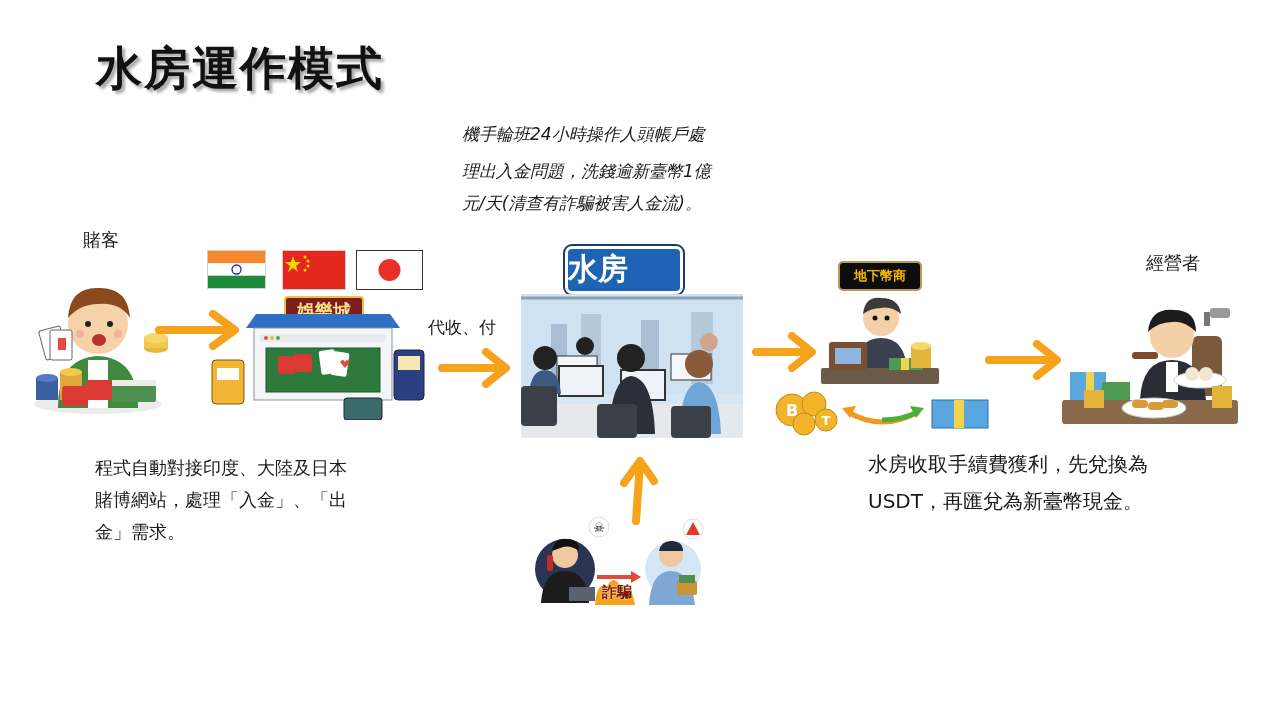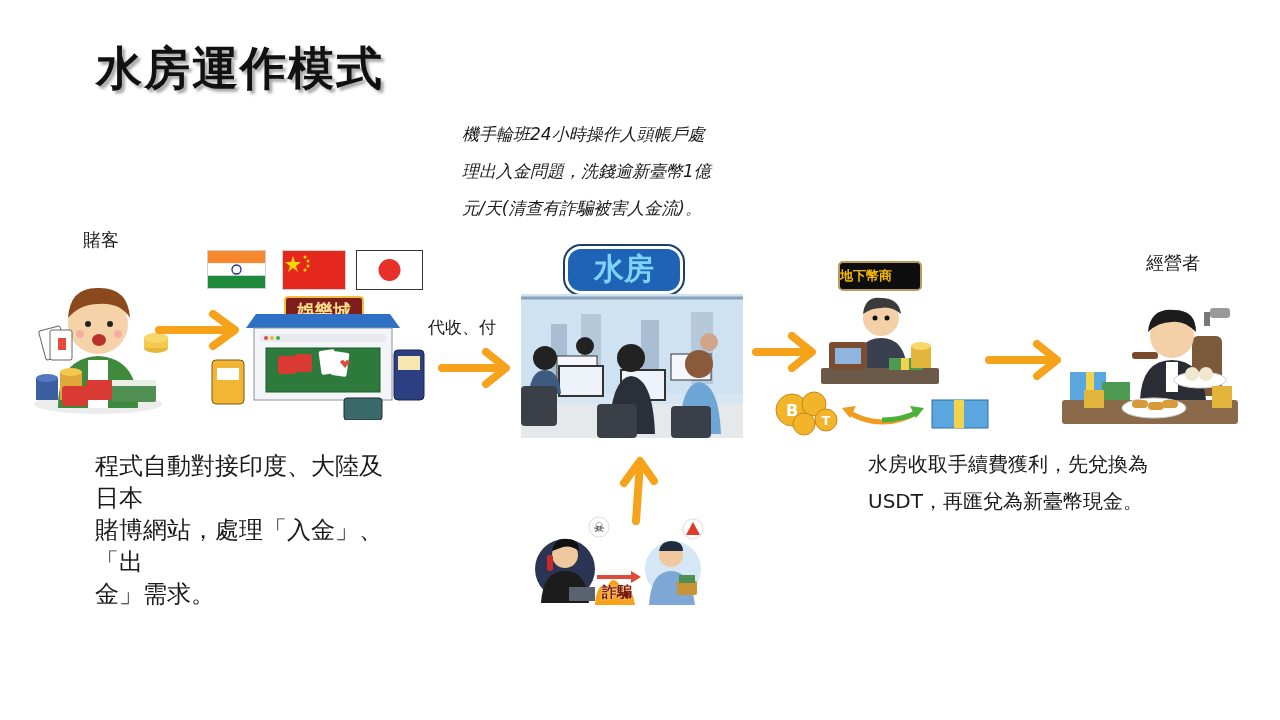--- a/index.html
+++ b/index.html
@@ -6,36 +6,36 @@
   html, body { width: 1280px; height: 720px; background: #ffffff; overflow: hidden; }
   body { position: relative; font-family: "DejaVu Sans", "Liberation Sans", sans-serif; color: #1a1a1a; }
   .abs { position: absolute; }
   .title { left: 96px; top: 38px; font-size: 46px; font-weight: bold; letter-spacing: 2px; color: #111;
            text-shadow: 3px 3px 3px rgba(0,0,0,0.35); }
   .desc { font-size: 17px; line-height: 32px; color: #1a1a1a; }
   .label { font-size: 18px; color: #1a1a1a; }
   .arrow svg { display: block; }
   .flag { border: 1px solid #cfcfcf; }
   .card { border-radius: 8px; overflow: hidden; }
-  .sign { background: #1e63b5; color: #7dd3fc; font-weight: bold; font-size: 30px; text-align: center;
-          border: 3px solid #fff; outline: 2px solid #1b3d6b; border-radius: 16px; line-height: 40px; }
-  .dealer-sign { background: #0d0d0d; color: #f5b800; font-weight: bold; font-size: 13px; 
+  .sign { background: #1e63b5; color: #ffffff; font-weight: bold; font-size: 30px; text-align: left;
+          border: 3px solid #fff; outline: 2px solid #1b3d6b; border-radius: 7px; line-height: 40px; }
+  .dealer-sign { background: #0d0d0d; color: #f5b800; font-weight: bold; font-size: 13px; text-align: center;
           border: 2px solid #b89a5a; border-radius: 5px; line-height: 26px; }
   .casino-sign { background: #7f1d1d; color: #ffe08a; font-weight: bold; font-size: 18px; text-align: center;
           border: 2px solid #f0c040; border-radius: 4px; line-height: 26px; }
 </style>
 </head>
 <body>
 
 <div class="abs title">水房運作模式</div>
 
 <div class="abs desc" style="left:462px; top:118px; width:320px;font-style:italic;">
   <div>機手輪班24小時操作人頭帳戶處</div>
   <div style="margin-top:5px">理出入金問題，洗錢逾新臺幣1億</div>
-  <div style="margin-top:5px">元/天(清查有詐騙被害人金流)。</div>
+  <div style="">元/天(清查有詐騙被害人金流)。</div>
 </div>
 
 <div class="abs label" style="left:83px; top:228px;">賭客</div>
 <div class="abs" style="left:28px; top:268px; width:140px; height:148px;">
   <svg width="140" height="148" viewBox="0 0 140 148">
     <ellipse cx="70" cy="136" rx="64" ry="10" fill="#ececec"></ellipse>
 
     <path d="M30 140 Q30 90 70 88 Q110 90 110 140 Z" fill="#3f8a3d"></path>
     <rect x="60" y="92" width="20" height="48" fill="#fff"></rect>
 
@@ -261,21 +261,21 @@
     <rect x="40" y="82" width="28" height="18" fill="#4f9a52"></rect>
     <rect x="22" y="90" width="20" height="18" fill="#e2b43a"></rect>
       <rect x="150" y="86" width="20" height="22" fill="#e2b43a"></rect>
     <ellipse cx="92" cy="108" rx="32" ry="10" fill="#fff" stroke="#ccc"></ellipse>
     <rect x="70" y="100" width="16" height="8" rx="4" fill="#d89a3a"></rect>
       <rect x="86" y="102" width="16" height="8" rx="4" fill="#d89a3a"></rect>
       <rect x="100" y="100" width="16" height="8" rx="4" fill="#d89a3a"></rect>
   </svg>
 </div>
 
-<div class="abs desc" style="left:95px; top:452px; width:300px; line-height:32px; font-size:24px;font-family:Liberation Mono, monospace;">
+<div class="abs desc" style="left:95px; top:452px; width:300px; line-height:32px; font-size:18px;">
   <div>程式自動對接印度、大陸及日本</div>
   <div>賭博網站，處理「入金」、「出</div>
   <div>金」需求。</div>
 </div>
 
 <div class="abs desc" style="left:868px; top:447px; width:310px; line-height:34px; font-size:20px;">
   <div>水房收取手續費獲利，先兌換為</div>
   <div style="margin-top:3px">USDT，再匯兌為新臺幣現金。</div>
 </div>
 

